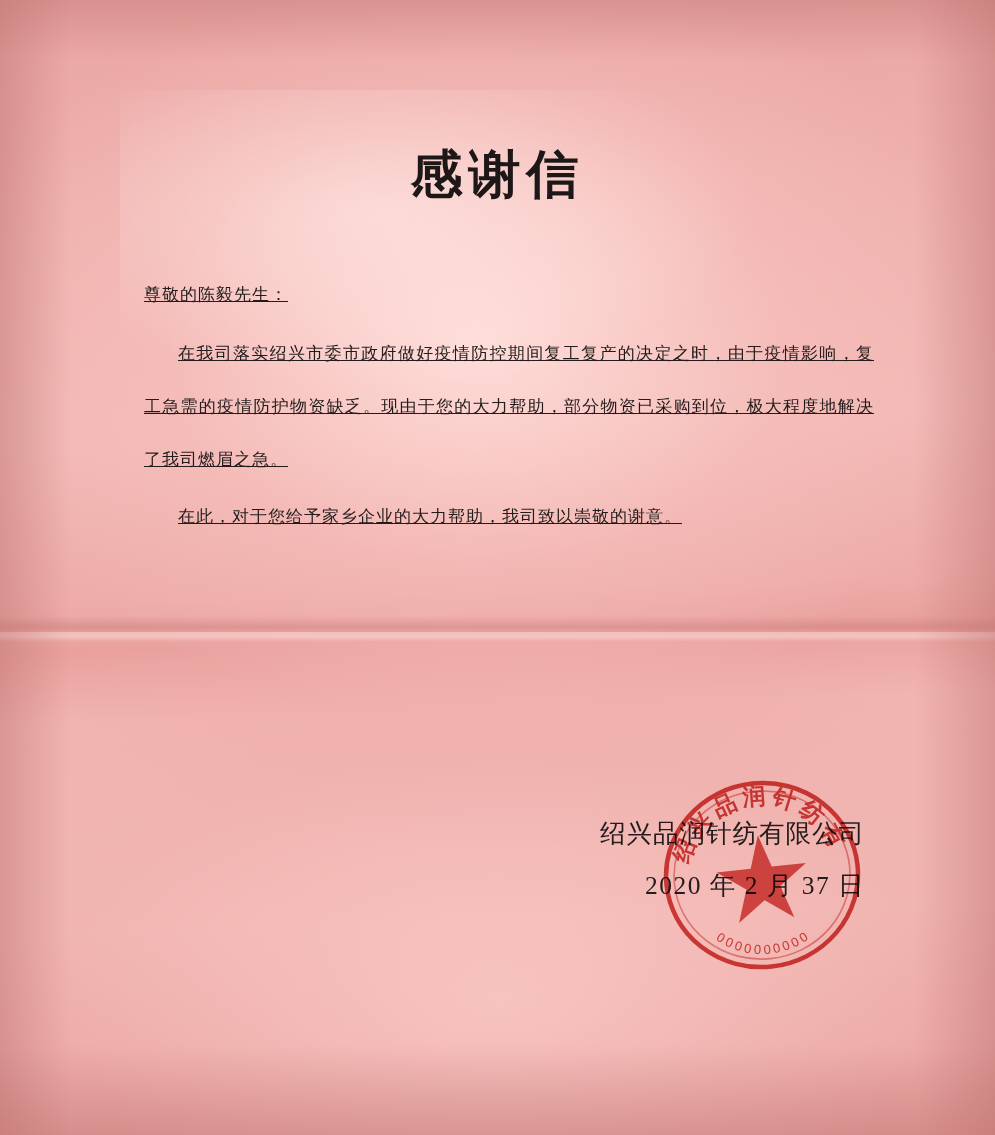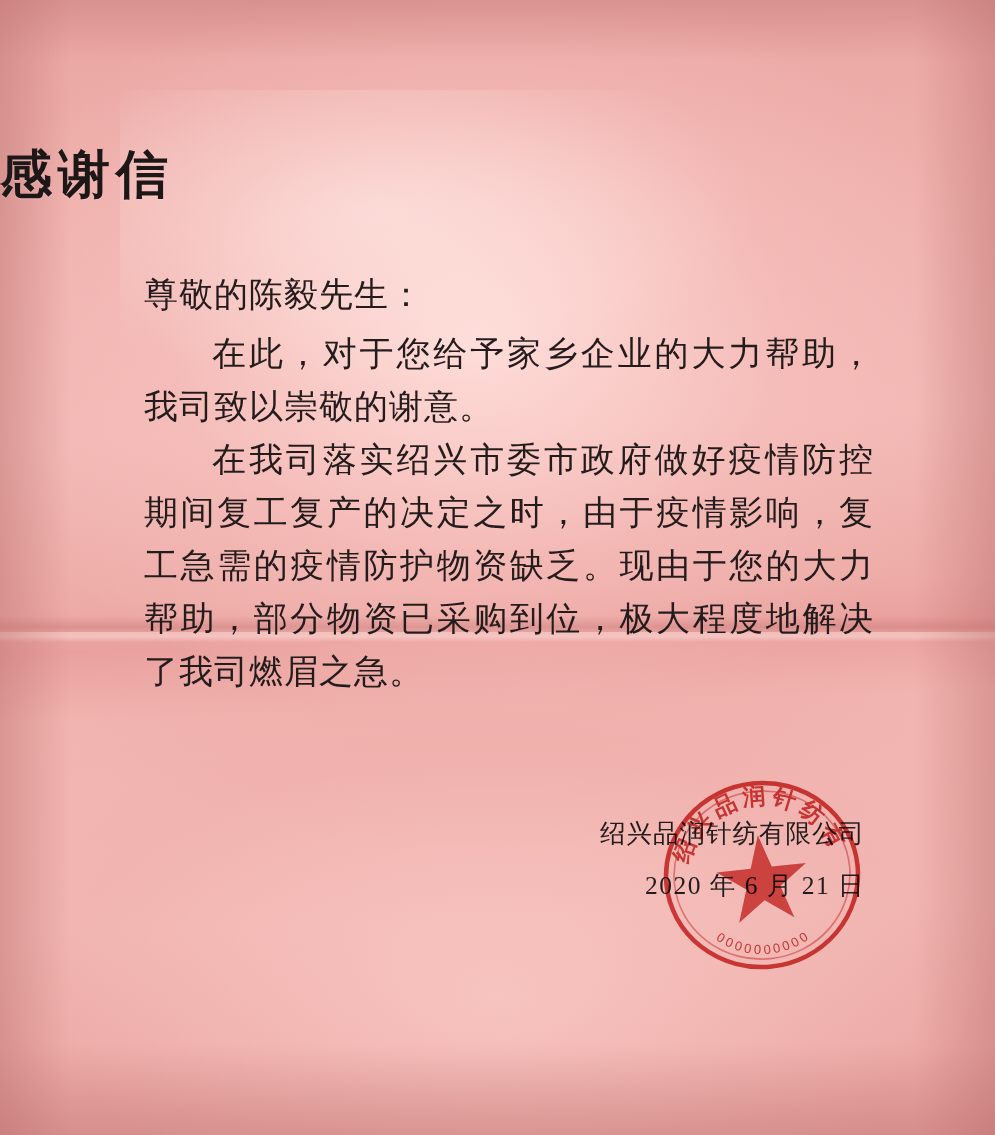--- a/index.html
+++ b/index.html
@@ -85,38 +85,40 @@
     position: absolute;
     inset: 0;
     color: #221b1b;
   }
 
   .doc-title {
     position: absolute;
     top: 140px;
     left: 0;
     width: 995px;
+    text-align: center;
     font-size: 52px;
     font-weight: bold;
     letter-spacing: 6px;
     font-family: "Liberation Serif", "DejaVu Serif", serif;
     color: #1d1717;
     text-shadow: 0 1px 0 rgba(255, 220, 215, 0.35);
   }
 
   .body-block {
     position: absolute;
     top: 268px;
     left: 144px;
     width: 730px;
-    font-size: 34px;
+    font-size: 17px;
     line-height: 53px;
     color: #241c1c;
     letter-spacing: 1px;
     text-align: justify;
+    text-decoration: underline;
   }
   .salutation {
     margin: 0 0 6px 0;
   }
   .para {
     margin: 0;
     text-indent: 2em;
   }
   .para-gap { margin-top: 4px; }
 
@@ -162,27 +164,27 @@
   <div class="edge-right"></div>
   <div class="edge-top"></div>
   <div class="edge-bottom"></div>
 
   <div class="letter">
 
     <div class="doc-title">感谢信</div>
 
     <div class="body-block">
       <p class="salutation">尊敬的陈毅先生：</p>
+      <p class="para">在我司落实绍兴市委市政府做好疫情防控期间复工复产的决定之时，由于疫情影响，复工急需的疫情防护物资缺乏。现由于您的大力帮助，部分物资已采购到位，极大程度地解决了我司燃眉之急。</p>
       <p class="para para-gap">在此，对于您给予家乡企业的大力帮助，我司致以崇敬的谢意。</p>
-      <p class="para">在我司落实绍兴市委市政府做好疫情防控期间复工复产的决定之时，由于疫情影响，复工急需的疫情防护物资缺乏。现由于您的大力帮助，部分物资已采购到位，极大程度地解决了我司燃眉之急。</p>
     </div>
 
     <div class="signature">
       <div>绍兴品润针纺有限公司</div>
-      <div class="sig-date">2020 年 6 月 21 日</div>
+      <div class="sig-date">2020 年 2 月 37 日</div>
     </div>
 
     <div class="seal">
       <svg width="205" height="200" viewBox="0 0 205 200" xmlns="http://www.w3.org/2000/svg">
         <g fill="none" stroke="#c8201d" stroke-width="4.5">
           <ellipse cx="102" cy="100" rx="96" ry="92"></ellipse>
           <ellipse cx="102" cy="100" rx="88" ry="84" stroke-width="1.6" opacity="0.55"></ellipse>
         </g>
         <path d="M102 60 l10.6 32.6 34.3 0 -27.8 20.2 10.7 32.6 -27.8 -20.1 -27.8 20.1 10.7 -32.6 -27.8 -20.2 34.3 0 Z" fill="#c8201d" opacity="0.9"></path>
         <defs>

